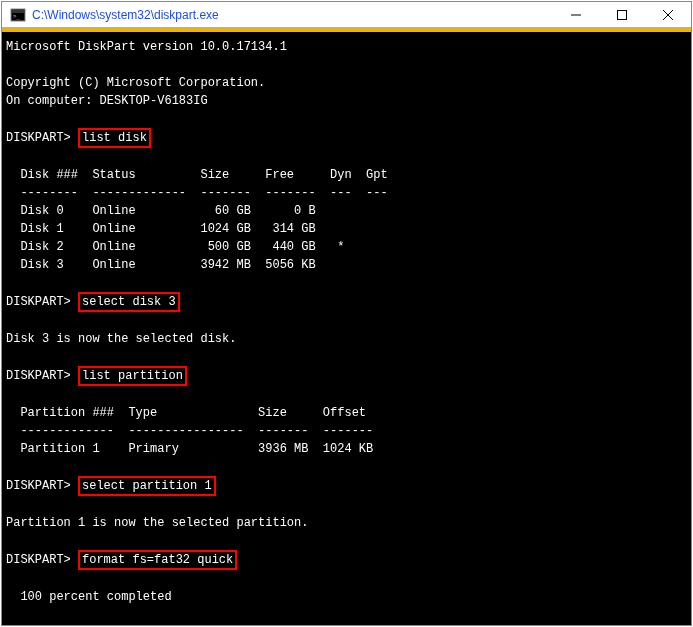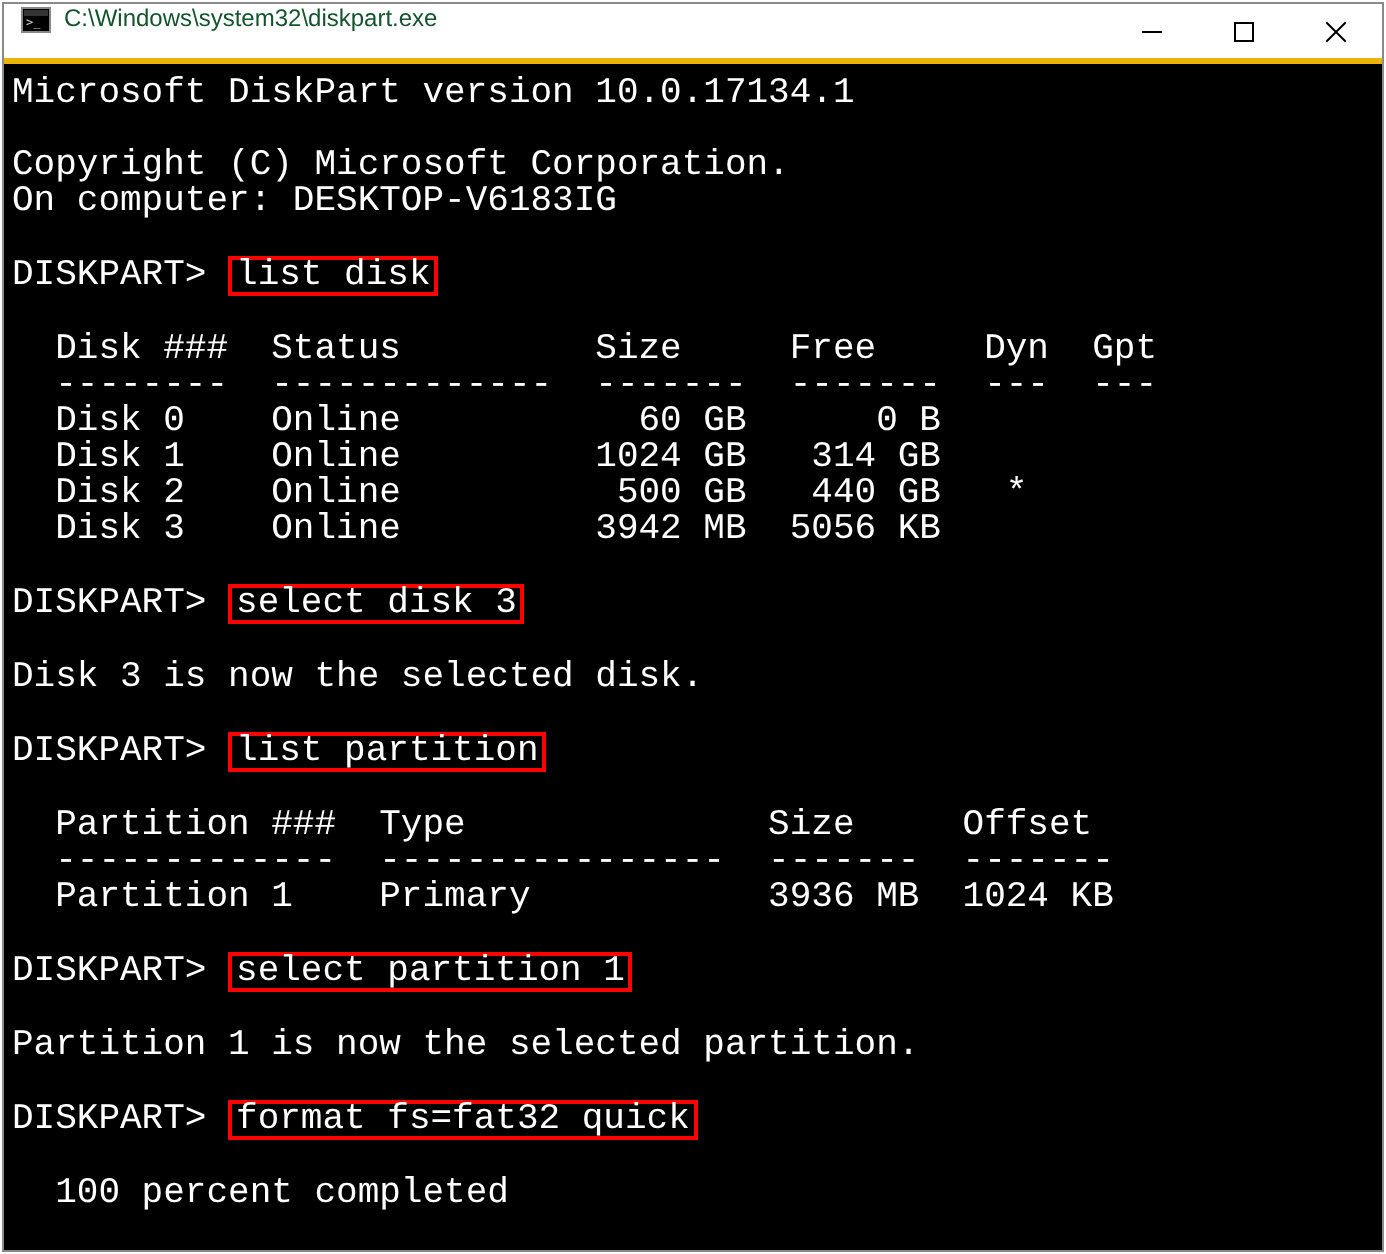--- a/index.html
+++ b/index.html
@@ -18,25 +18,25 @@
     margin: 1px;
     border: 1px solid #8a8a8a;
     display: flex;
     flex-direction: column;
     background: #000;
   }
   .titlebar {
     height: 30px;
     background: #fff;
     display: flex;
-    align-items: flex-start;
+    align-items: center;
     font-family: "Segoe UI", Tahoma, sans-serif;
     font-size: 12px;
-    color: #14532d;
-    border-bottom: 3px solid #eab308;
+    color: #1d4ed8;
+    border-bottom: 5px solid #eab308;
   }
   .titlebar .icon {
     width: 16px;
     height: 16px;
     margin: 0 6px 0 8px;
     display: flex;
     align-items: center;
     justify-content: center;
   }
   .titlebar .title {
@@ -55,21 +55,21 @@
     align-items: center;
     justify-content: center;
     font-family: "Segoe UI", sans-serif;
   }
   .win-btn svg { display: block; }
   .terminal {
     flex: 1;
     background: #000;
     color: #fff;
     font-family: "SimSun", "NSimSun", "Courier New", monospace;
-    font-size: 18px;
+    font-size: 12px;
     line-height: 18px;
     padding: 6px 8px 4px 4px;
     white-space: pre;
     position: relative;
     overflow: hidden;
   }
   .hl {
     border: 2px solid #ff0000;
     padding: 0 2px;
     display: inline-block;

